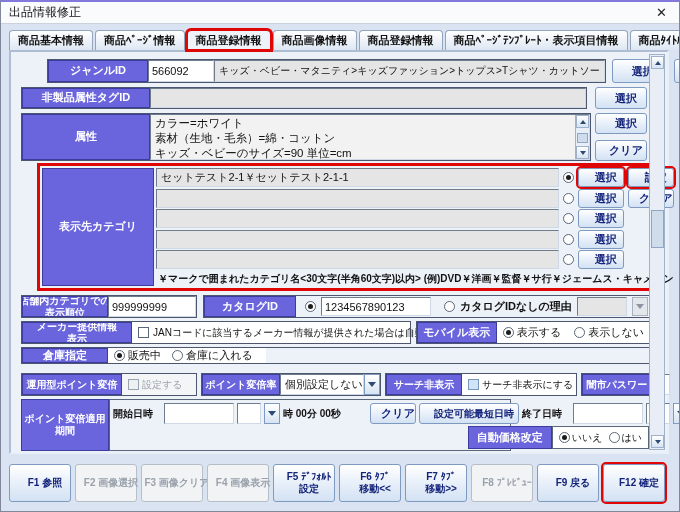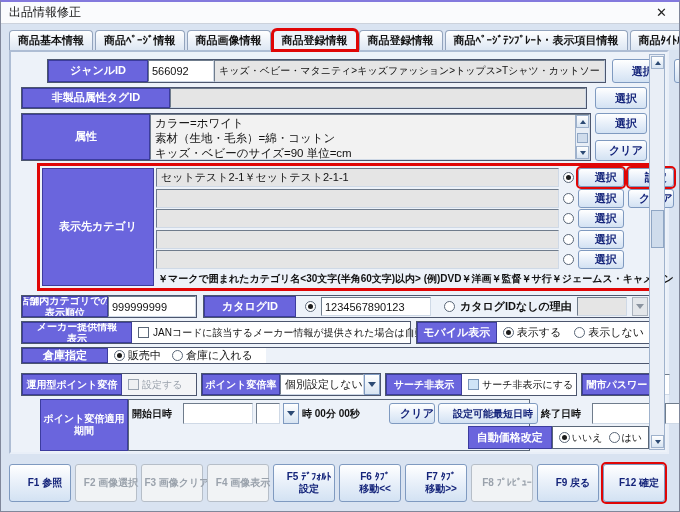--- a/index.html
+++ b/index.html
@@ -100,42 +100,42 @@
 <div id="window">
 
   <div id="titlebar">
     <span class="t">出品情報修正</span>
     <span id="close-x">✕</span>
   </div>
 
   <div id="tabstrip">
     <div class="tab">商品基本情報</div>
     <div class="tab">商品ﾍﾟｰｼﾞ情報</div>
+    <div class="tab sel">商品登録情報</div>
     <div class="tab">商品画像情報</div>
-    <div class="tab sel">商品登録情報</div>
     <div class="tab">商品登録情報</div>
     <div class="tab">商品ﾍﾟｰｼﾞﾃﾝﾌﾟﾚｰﾄ・表示項目情報</div>
     <div class="tab">商品ﾀｲﾄﾙ・ｺﾒﾝﾄ編集</div>
   </div>
 
   <div id="panel">
 
     <div class="row" style="left:36px; top:7px; width:600px; height:24px; gap:2px;">
       <div class="grp" style="flex:1;">
         <div class="lbl" style="width:100px;">ジャンルID</div>
         <input class="tin" style="width: 66px;" value="566092">
         <div class="fld flex1" style="font-size:10px;">キッズ・ベビー・マタニティ&gt;キッズファッション&gt;トップス&gt;Tシャツ・カットソー</div>
       </div>
       <div class="btn w52" style="margin-left:4px;">選択</div>
       <div class="btn w52" style="margin-left:8px;">検索</div>
     </div>
 
     <div class="row" style="left:10px; top:35px; width:626px; height:22px;">
       <div class="grp" style="flex:1;">
-        <div class="lbl" style="width:148px;">非製品属性タグID</div>
+        <div class="lbl" style="width:128px;">非製品属性タグID</div>
         <div class="fld flex1"></div>
       </div>
       <div class="btn w52" style="margin-left:8px;">選択</div>
     </div>
 
     <div class="row" style="left:10px; top:61px; width:626px; height:48px;">
       <div class="grp" style="flex:1;">
         <div class="lbl" style="width:128px;">属性</div>
         <div id="attrbox" class="flex1">
           <div>カラー=ホワイト</div>
@@ -272,21 +272,21 @@
           <span>サーチ非表示にする</span>
         </div>
       </div>
       <div class="grp flex1">
         <div class="lbl sm" style="width:80px;">闇市パスワード</div>
         <input class="tin flex1" value="" style="">
       </div>
     </div>
 
     <div class="row" style="left:10px; top:347px; width:630px; height:52px;">
-      <div class="lbl sm" style="width:88px;margin-left:19px;">
+      <div class="lbl sm" style="width:88px;">
         <span>ポイント変倍適用</span>
           <span>期間</span>
       </div>
       <div id="period-grp">
         <div class="prow">
           <div class="slbl">開始日時</div>
           <input class="tin" style="width: 70px;">
           <div class="fld white" style="width:24px;"></div>
           <div class="ddbtn">
               <span class="tri-dn"></span>

